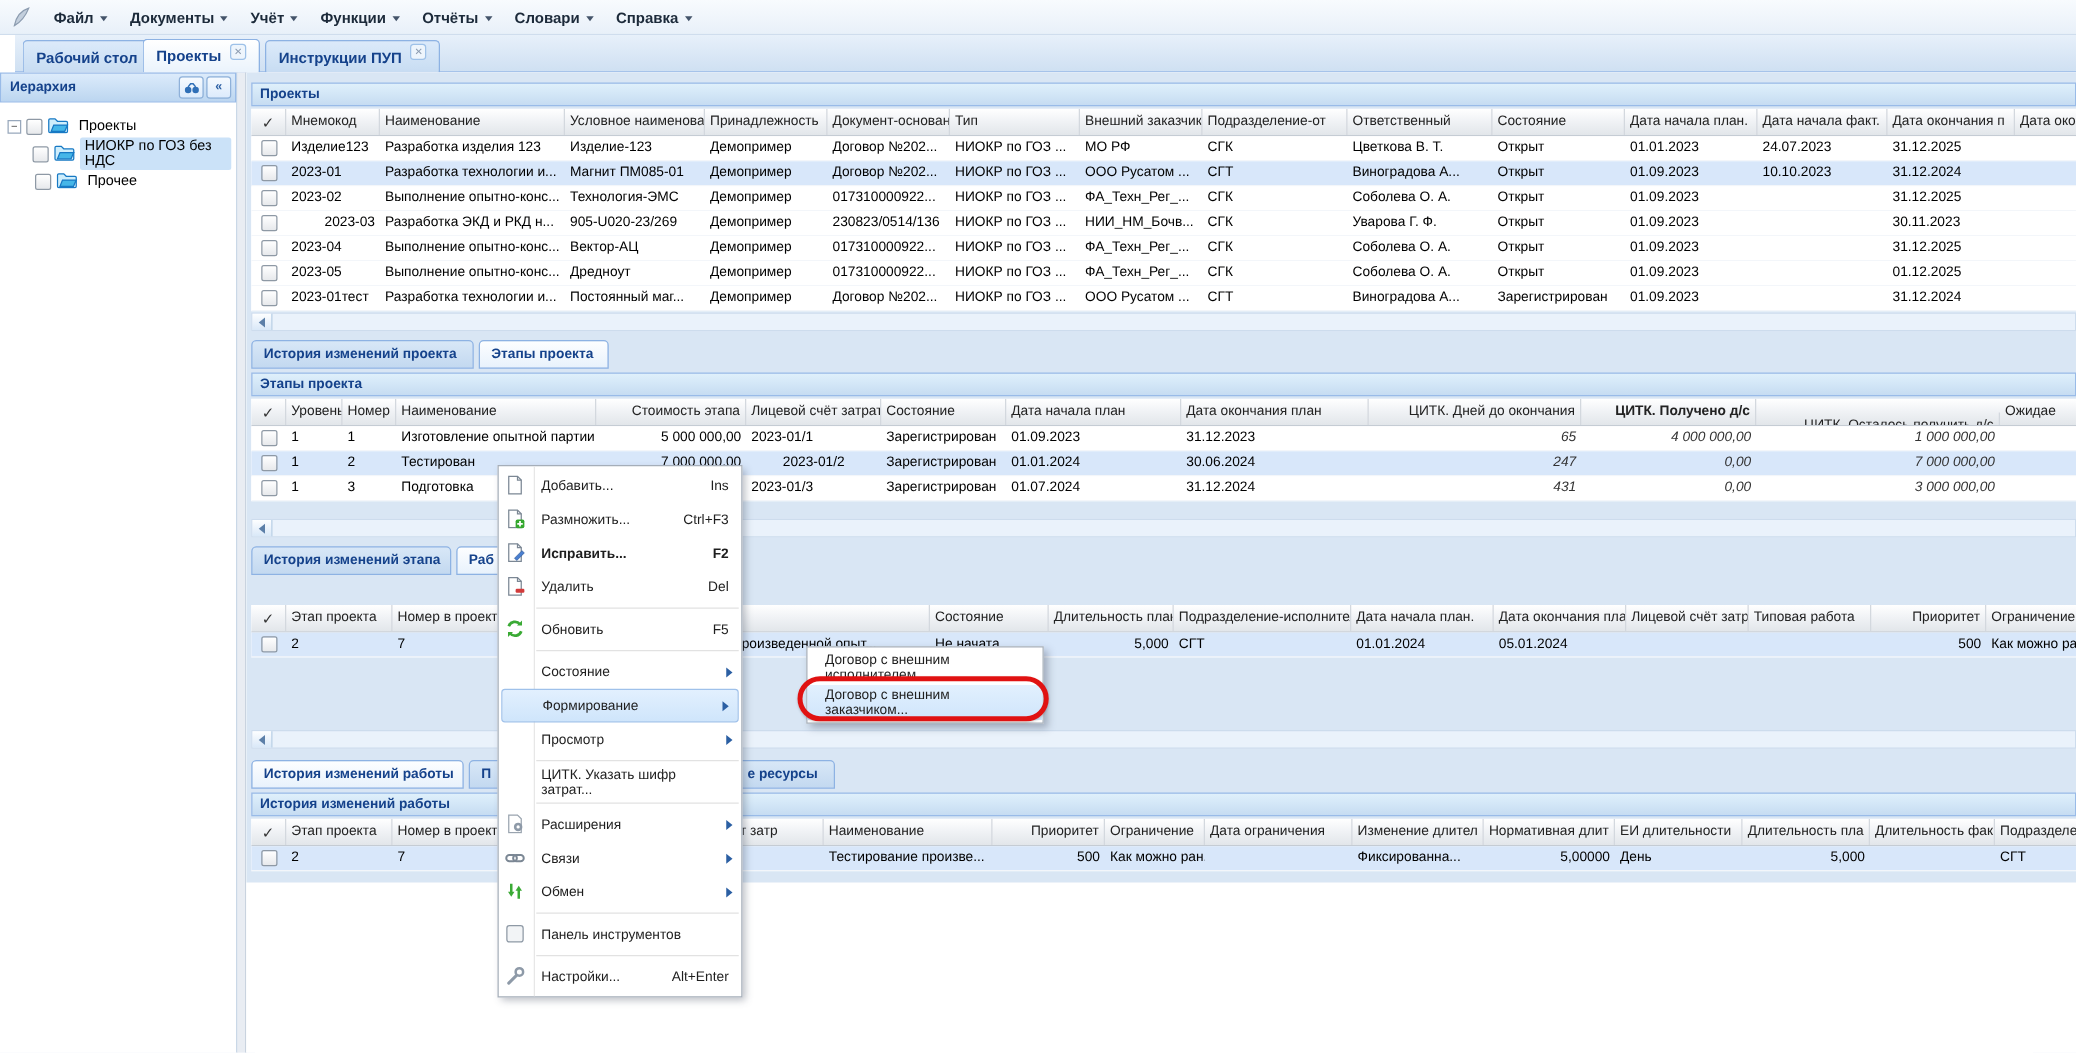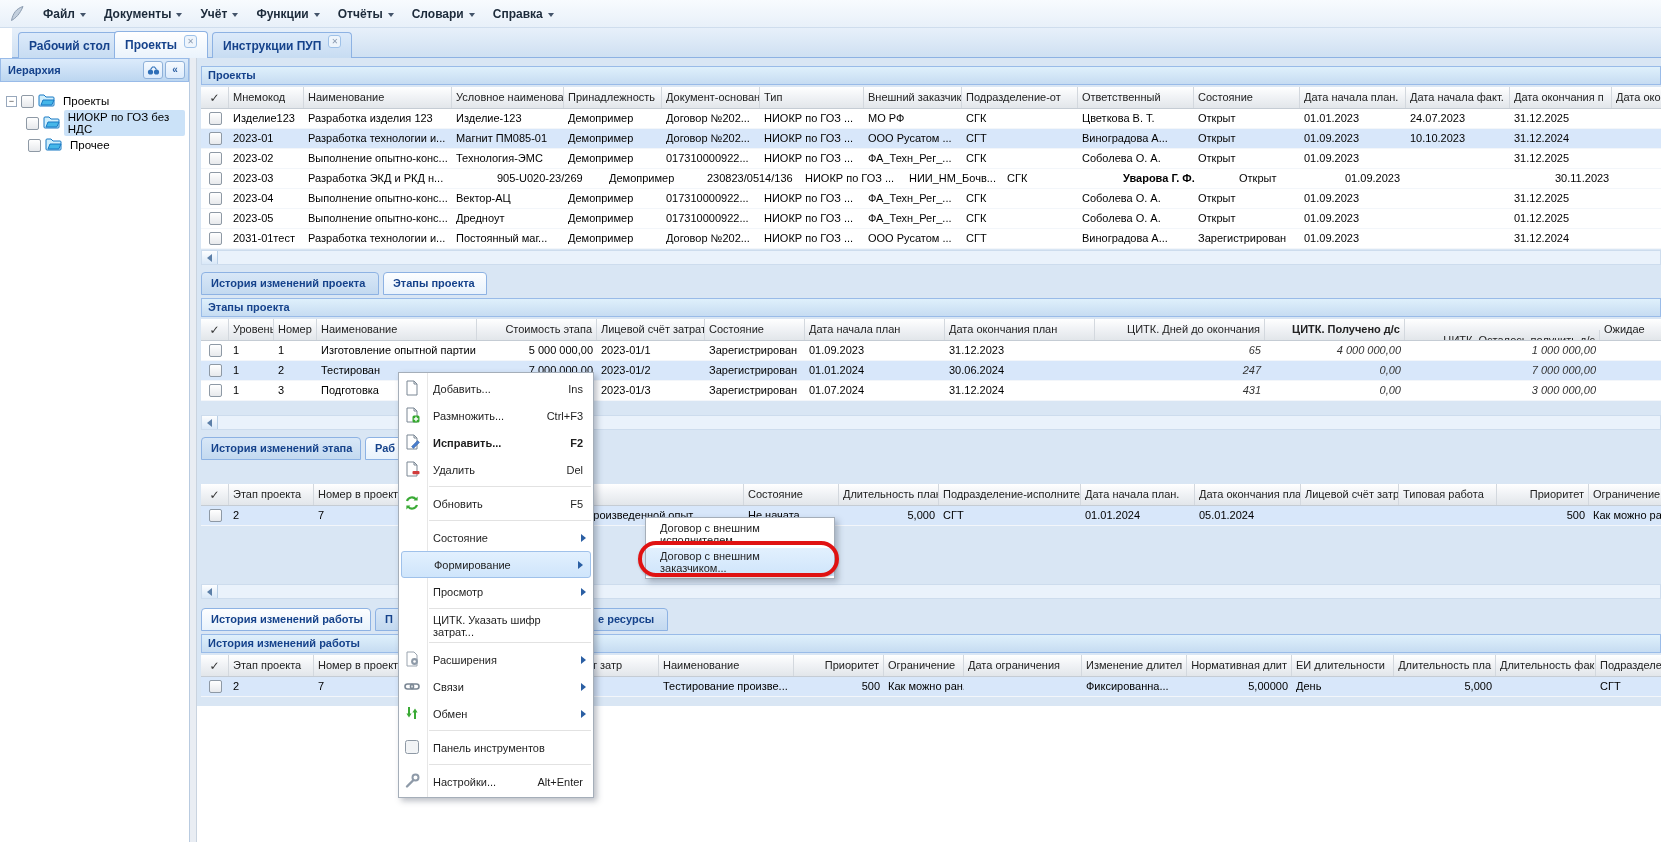--- a/index.html
+++ b/index.html
@@ -259,29 +259,29 @@
         <div class="gc" style="width: 106px;">Открыт</div>
         <div class="gc" style="width: 106px;">01.09.2023</div>
         <div class="gc" style="width: 104px;"></div>
         <div class="gc" style="width: 102px;">31.12.2025</div>
         <div class="gc" style="width: 60px;"></div>
       </div>
       <div class="grow">
         <div class="gc chk" style="width: 28px;">
           <div class="cbx"></div>
         </div>
-        <div class="gc" style="width: 75px;">2023-03</div>
+        <div class="gc" style="width: 75px; text-align: right;">2023-03</div>
         <div class="gc" style="width: 148px;">Разработка ЭКД и РКД н...</div>
-        <div class="gc" style="width: 112px; margin-left: 41px;">905-U020-23/269</div>
+        <div class="gc" style="width: 112px;">905-U020-23/269</div>
         <div class="gc" style="width: 98px;">Демопример</div>
         <div class="gc" style="width: 98px;">230823/0514/136</div>
         <div class="gc" style="width: 104px;">НИОКР по ГОЗ ...</div>
         <div class="gc" style="width: 98px;">НИИ_НМ_Бочв...</div>
         <div class="gc" style="width: 116px;">СГК</div>
-        <div class="gc" style="width: 116px; font-weight: bold;">Уварова Г. Ф.</div>
+        <div class="gc" style="width: 116px;">Уварова Г. Ф.</div>
         <div class="gc" style="width: 106px;">Открыт</div>
         <div class="gc" style="width: 106px;">01.09.2023</div>
         <div class="gc" style="width: 104px;"></div>
         <div class="gc" style="width: 102px;">30.11.2023</div>
         <div class="gc" style="width: 60px;"></div>
       </div>
       <div class="grow">
         <div class="gc chk" style="width: 28px;">
           <div class="cbx"></div>
         </div>
@@ -316,21 +316,21 @@
         <div class="gc" style="width: 106px;">Открыт</div>
         <div class="gc" style="width: 106px;">01.09.2023</div>
         <div class="gc" style="width: 104px;"></div>
         <div class="gc" style="width: 102px;">01.12.2025</div>
         <div class="gc" style="width: 60px;"></div>
       </div>
       <div class="grow">
         <div class="gc chk" style="width: 28px;">
           <div class="cbx"></div>
         </div>
-        <div class="gc" style="width: 75px;">2031-01тест</div>
+        <div class="gc" style="width: 75px;">2023-01тест</div>
         <div class="gc" style="width: 148px;">Разработка технологии и...</div>
         <div class="gc" style="width: 112px;">Постоянный маг...</div>
         <div class="gc" style="width: 98px;">Демопример</div>
         <div class="gc" style="width: 98px;">Договор №202...</div>
         <div class="gc" style="width: 104px;">НИОКР по ГОЗ ...</div>
         <div class="gc" style="width: 98px;">ООО Русатом ...</div>
         <div class="gc" style="width: 116px;">СГТ</div>
         <div class="gc" style="width: 116px;">Виноградова А...</div>
         <div class="gc" style="width: 106px;">Зарегистрирован</div>
         <div class="gc" style="width: 106px;">01.09.2023</div>
@@ -382,21 +382,21 @@
         <div class="gc" style="width: 75px;"></div>
       </div>
       <div class="grow sel">
         <div class="gc chk" style="width: 28px;">
           <div class="cbx"></div>
         </div>
         <div class="gc" style="width: 45px;">1</div>
         <div class="gc" style="width: 43px;">2</div>
         <div class="gc" style="width: 160px;">Тестирован</div>
         <div class="gc r" style="width: 120px;">7 000 000,00</div>
-        <div class="gc" style="width: 108px;">2023-01/2</div>
+        <div class="gc" style="width: 108px; text-align: center;">2023-01/2</div>
         <div class="gc" style="width: 100px;">Зарегистрирован</div>
         <div class="gc" style="width: 140px;">01.01.2024</div>
         <div class="gc" style="width: 150px;">30.06.2024</div>
         <div class="gc r it" style="width: 170px;">247</div>
         <div class="gc r it" style="width: 140px;">0,00</div>
         <div class="gc r it" style="width: 195px;">7 000 000,00</div>
         <div class="gc" style="width: 75px;"></div>
       </div>
       <div class="grow">
         <div class="gc chk" style="width: 28px;">

